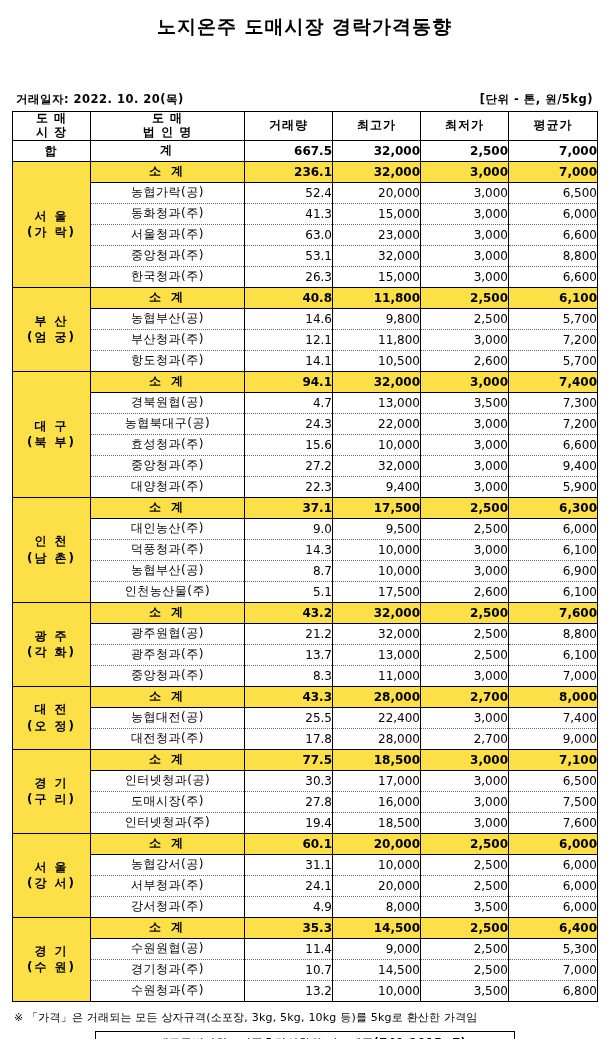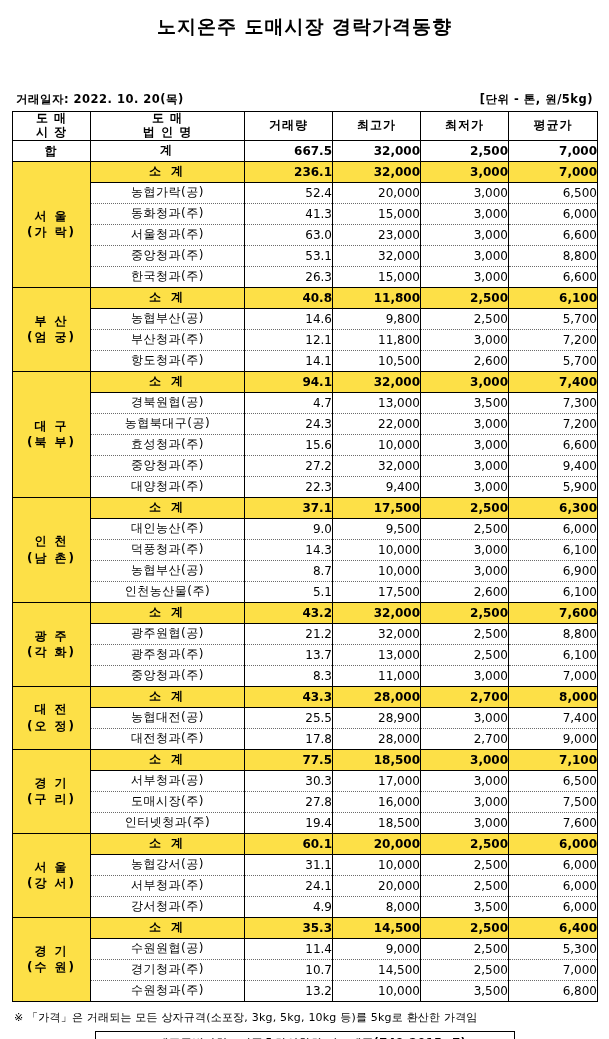--- a/index.html
+++ b/index.html
@@ -382,21 +382,21 @@
           </td>
           <td class="corp sum">소      계</td>
           <td class="num">43.3</td>
           <td class="num">28,000</td>
           <td class="num">2,700</td>
           <td class="num">8,000</td>
         </tr>
         <tr class="sub">
           <td class="corp">농협대전(공)</td>
           <td class="num">25.5</td>
-          <td class="num">28,900</td>
+          <td class="num">22,400</td>
           <td class="num">3,000</td>
           <td class="num">7,400</td>
         </tr>
         <tr class="sub group-last">
           <td class="corp">대전청과(주)</td>
           <td class="num">17.8</td>
           <td class="num">28,000</td>
           <td class="num">2,700</td>
           <td class="num">9,000</td>
         </tr>
@@ -405,21 +405,21 @@
             <span class="l1">경  기</span>
             <span class="l2">(구 리)</span>
           </td>
           <td class="corp sum">소      계</td>
           <td class="num">77.5</td>
           <td class="num">18,500</td>
           <td class="num">3,000</td>
           <td class="num">7,100</td>
         </tr>
         <tr class="sub">
-          <td class="corp">서부청과(공)</td>
+          <td class="corp">인터넷청과(공)</td>
           <td class="num">30.3</td>
           <td class="num">17,000</td>
           <td class="num">3,000</td>
           <td class="num">6,500</td>
         </tr>
         <tr class="sub">
           <td class="corp">도매시장(주)</td>
           <td class="num">27.8</td>
           <td class="num">16,000</td>
           <td class="num">3,000</td>

